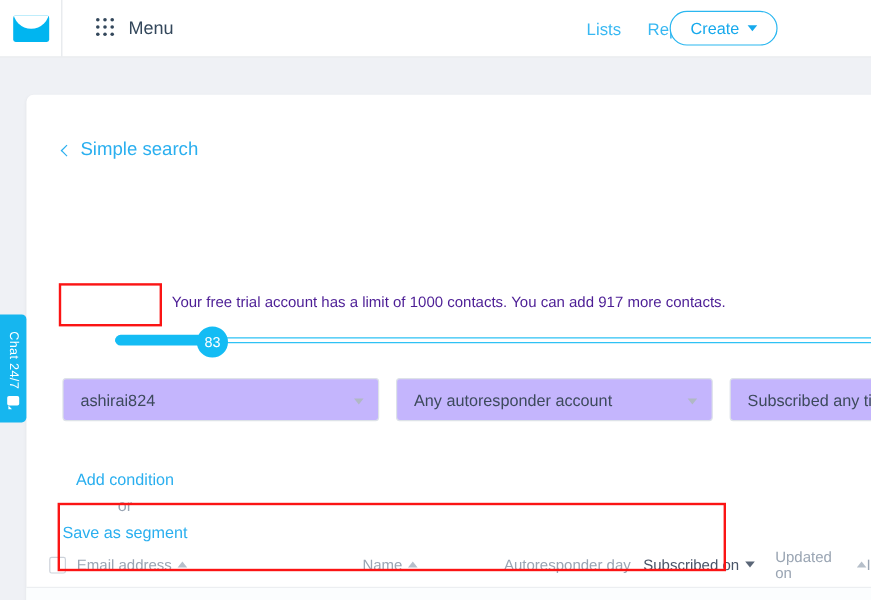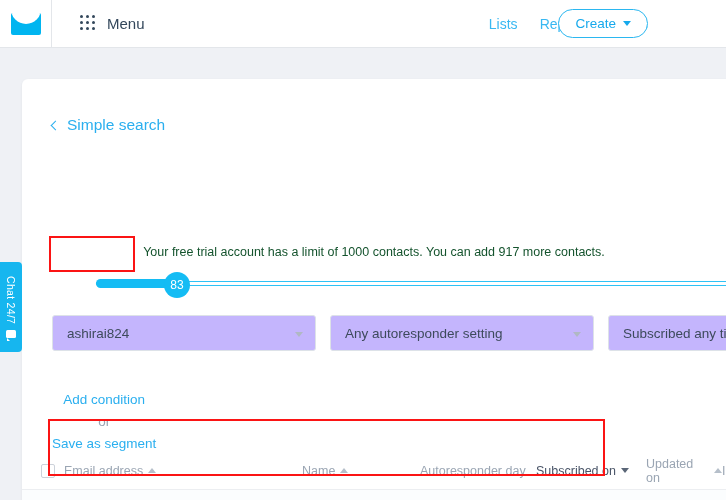--- a/index.html
+++ b/index.html
@@ -92,21 +92,21 @@
   }
   .page-title {
     position: absolute; left: 0; right: 0; top: 30px;
     width: 704px;
     text-align: center;
     font-size: 23px; color: #2e3d55; font-weight: normal;
   }
 
   .trial-note {
     position: absolute; left: 0; top: 166px; width: 704px;
-    text-align: center; font-size: 12.5px; color: #14532d;
+    text-align: center; font-size: 12.5px; color: #4c1d95;
   }
 
   
   .progress-wrap {
     position: absolute; left: 74px; top: 196px;
     width: 680px; height: 16px;
   }
   .progress-track {
     position: absolute; left: 0; top: 6px;
     width: 680px; height: 5px;
@@ -283,21 +283,21 @@
       <div class="progress-fill"></div>
       <div class="progress-badge">83</div>
     </div>
 
     <div class="filters">
       <div class="filter">
         <span>ashirai824</span>
         <span class="caret"></span>
       </div>
       <div class="filter">
-        <span>Any autoresponder setting</span>
+        <span>Any autoresponder account</span>
         <span class="caret"></span>
       </div>
       <div class="filter no-caret">
         <span>Subscribed any time</span>
       </div>
     </div>
 
     <div class="cond-row">
       <span class="link-blue">Add condition</span>
       <span class="or-text">or</span>

